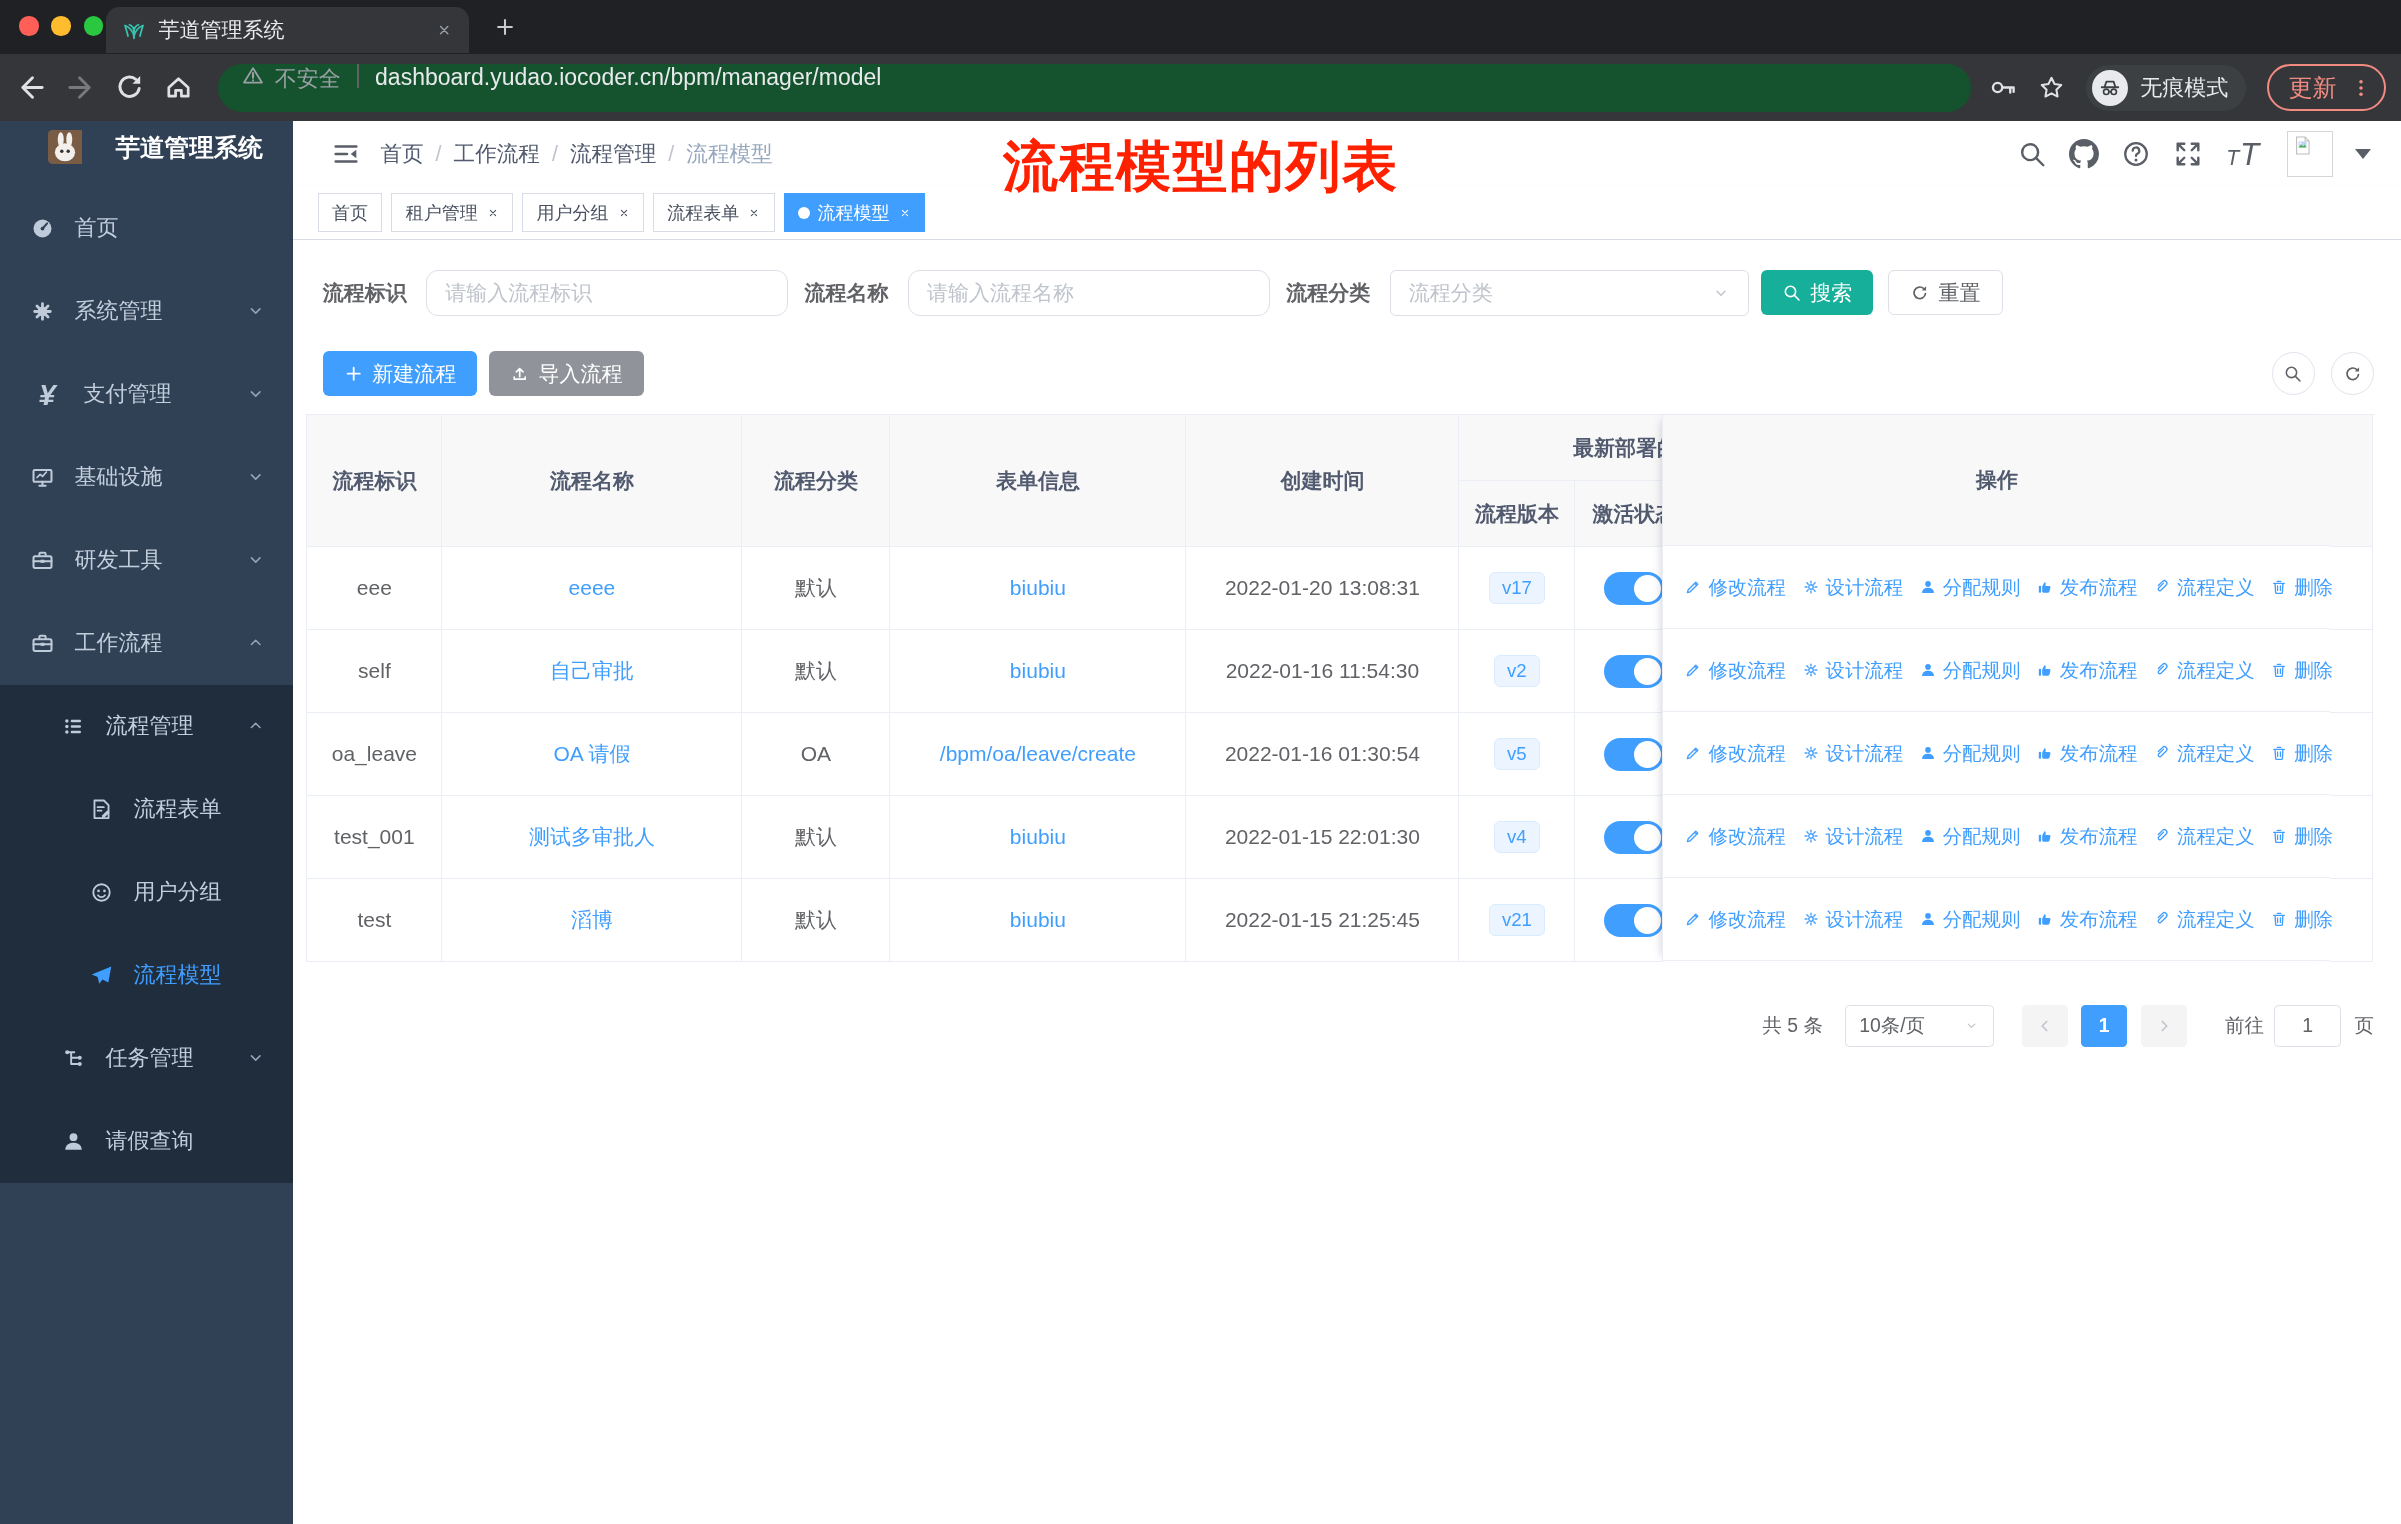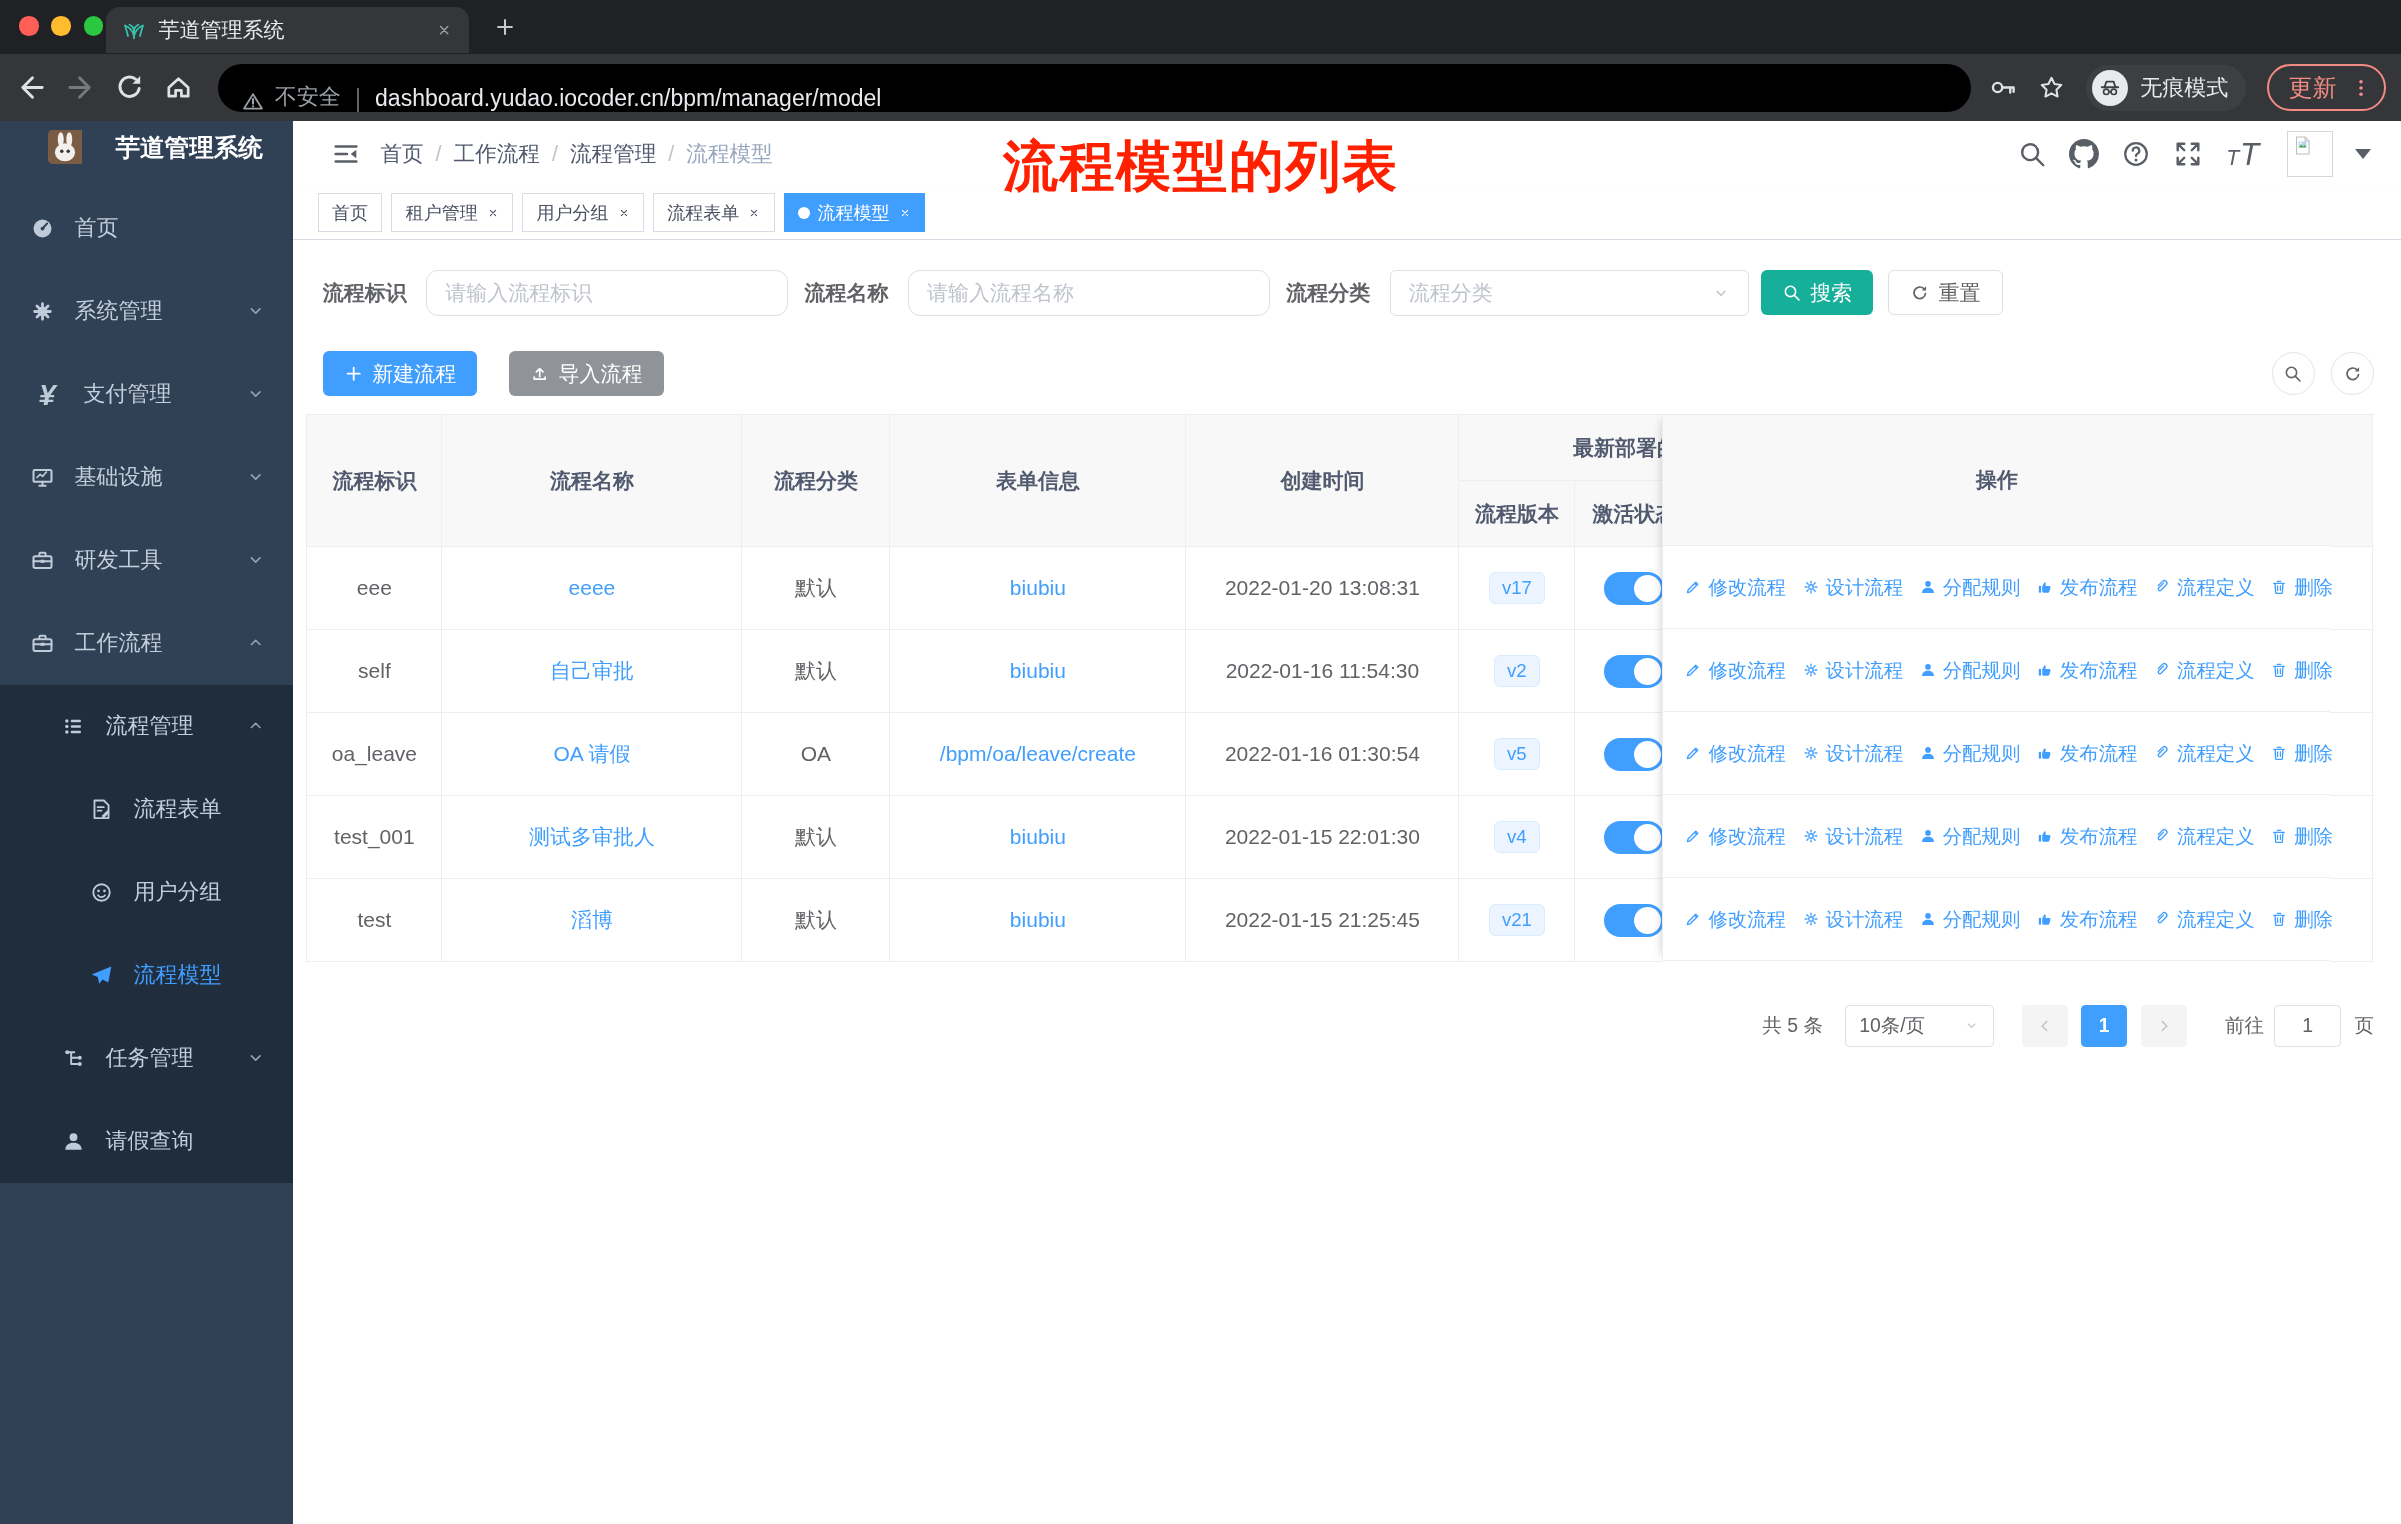--- a/index.html
+++ b/index.html
@@ -14,21 +14,21 @@
   .tl{width:19.4px;height:19.4px;border-radius:50%;}
   .tl.r{background:#ff5f57}.tl.y{background:#febc2e}.tl.g{background:#2ac840}
   .btab{position:absolute;left:106px;top:7.4px;width:363px;height:46px;background:#35363a;border-radius:13.4px 13.4px 0 0;display:flex;align-items:center;padding:0 16.4px;box-sizing:border-box;}
   .btab .fav{font-size:24px;color:#36c3ae;margin-right:12px;}
   .btab .ttl{flex:1;font-size:21px;color:#e8eaed;white-space:nowrap;overflow:hidden;}
   .btab .cls{font-size:16.4px;color:#9aa0a6;}
   .newtab{position:absolute;left:494px;top:16.4px;font-size:22px;color:#c8cacd;}
   .chrome-bar{position:absolute;left:0;top:54px;width:100%;height:67px;background:#35363a;display:flex;align-items:center;box-sizing:border-box;padding:0 15px 0 16.4px;}
   .nav-ic{font-size:31px;color:#dfe1e5;margin-right:18px;}
   .nav-ic.dis{color:#77797d;}
-  .url-pill{flex:1;height:48px;background:#000000;border-radius:24px;display:flex;align-items:flex-end;padding:0 24px;box-sizing:border-box;margin:0 19.4px 0 6px;min-width:0;}
+  .url-pill{flex:1;height:48px;background:#14532d;border-radius:24px;display:flex;align-items:flex-start;padding:0 24px;box-sizing:border-box;margin:0 19.4px 0 6px;min-width:0;}
   .url-pill .warn{font-size:22px;color:#9aa0a6;margin-right:10.4px;}
   .sec-label{font-size:22px;color:#9aa0a6;white-space:nowrap;}
   .url-div{width:1.5px;height:24px;background:#5f6368;margin:0 16.4px;}
   .url-text{font-size:23px;color:#e8eaed;white-space:nowrap;overflow:hidden;}
   .bar-right{display:flex;align-items:center;gap:21px;}
   .bar-ic{font-size:27px;color:#dfe1e5;}
   .incog{height:46px;background:#3c4043;border-radius:23px;display:flex;align-items:center;gap:12px;padding:0 18px 0 6px;}
   .incog .av{width:36px;height:36px;border-radius:50%;background:#e8eaed;color:#3c4043;font-size:24px;display:flex;align-items:center;justify-content:center;}
   .incog .lb{font-size:22px;color:#e8eaed;white-space:nowrap;}
   .upd{height:43px;border:2.2px solid #f28b82;border-radius:24px;display:flex;align-items:center;gap:13.4px;padding:0 12px 0 19.4px;color:#f28b82;}
@@ -81,21 +81,21 @@
   .f-gap{width:16.4px;}
   .f-select{width:359px;height:46px;border:1.5px solid #dcdfe6;border-radius:6px;box-sizing:border-box;display:flex;align-items:center;padding:0 18px;justify-content:space-between;}
   .f-select .ph{font-size:21px;color:#bfc4cc;}
   .f-select .car{font-size:18px;color:#c0c4cc;}
   .btn{height:45px;border-radius:6px;display:inline-flex;align-items:center;gap:9px;font-size:21px;padding:0 21px;box-sizing:border-box;border:none;white-space:nowrap;}
   .btn i{font-size:19.4px;}
   .btn.search{background:#16af9a;color:#fff;margin-left:12px;}
   .btn.reset{background:#fff;color:#606266;border:1.5px solid #dcdfe6;margin-left:15px;}
   .btn-row{display:flex;align-items:center;margin-left:16.4px;margin-top:34px;height:45px;}
   .btn.create{background:#409eff;color:#fff;}
-  .btn.import{background:#909399;color:#fff;margin-left:32px;}
+  .btn.import{background:#909399;color:#fff;margin-left:12px;}
   .circ{width:43px;height:43px;border-radius:50%;border:1.5px solid #dfe4ed;background:#fff;color:#606266;display:inline-flex;align-items:center;justify-content:center;font-size:19.4px;box-sizing:border-box;}
   .btn-row .right{margin-left:auto;display:flex;gap:16.4px;}
 
   
   .tbl-wrap{position:relative;width:2068px;margin-top:18px;border-top:1.5px solid #ebeef5;border-left:1.5px solid #ebeef5;box-sizing:content-box;}
   .tbl{display:grid;grid-template-columns:135px 300px 148px 296px 273px 116px 119px 182px 497px;grid-template-rows:66px 66px repeat(5,83px);}
   .th,.td{border-right:1.5px solid #ebeef5;border-bottom:1.5px solid #ebeef5;display:flex;align-items:center;justify-content:center;box-sizing:border-box;overflow:hidden;}
   .th{background:#f8f8f9;color:#515a6e;font-size:21px;font-weight:600;white-space:nowrap;}
   .th.rs2{grid-row:span 2;}
   .th.group{grid-column:6/9;}

